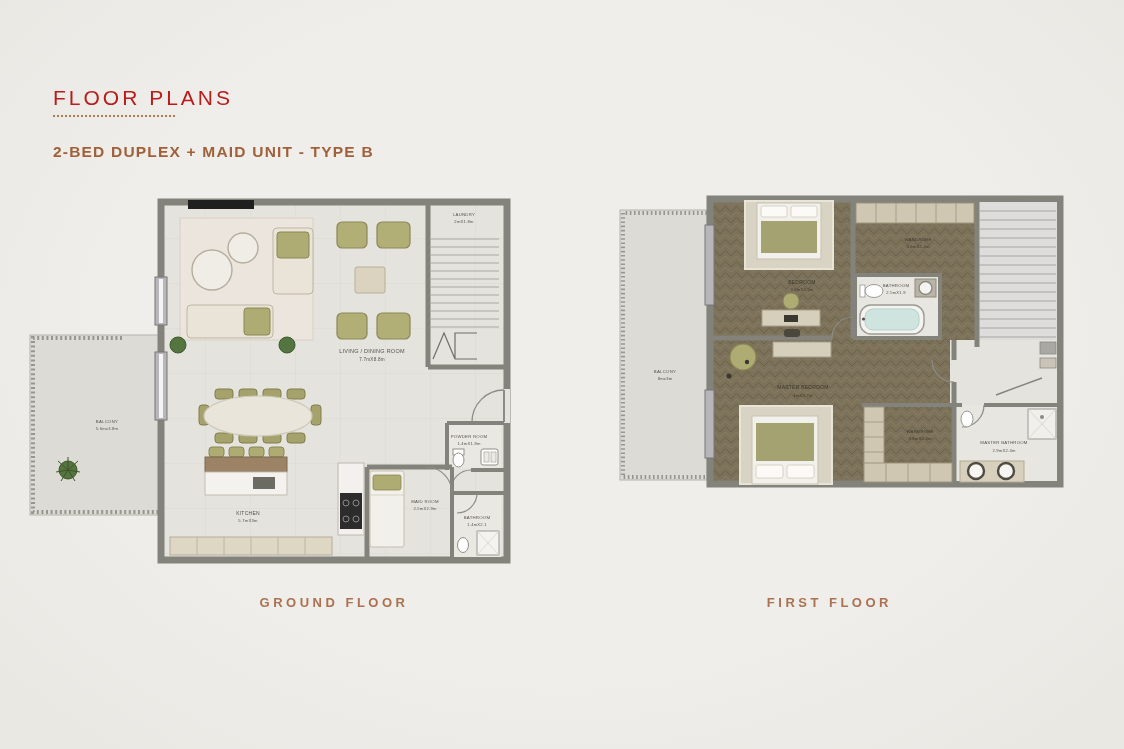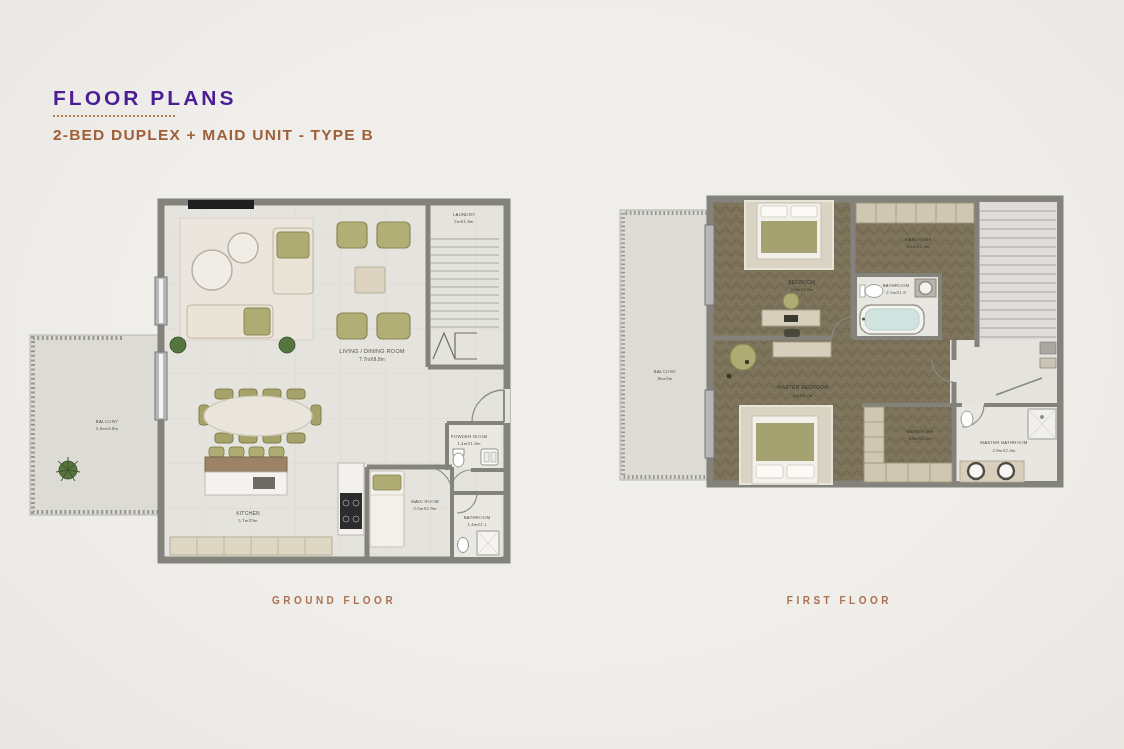--- a/index.html
+++ b/index.html
@@ -3,30 +3,30 @@
 <meta charset="utf-8">
 <style>
   html,body{margin:0;padding:0;}
   body{
     width:1124px;height:749px;position:relative;overflow:hidden;
     font-family:"Liberation Sans", sans-serif;
     background:radial-gradient(ellipse at 50% 45%, #efeeea 55%, #e8e7e2 100%);
   }
   .header{position:absolute;left:53px;top:86px;}
   .title{
-    font-size:21px;letter-spacing:3px;color:#4c1d95;font-weight:700;
+    font-size:21px;letter-spacing:3px;color:#b91c1c;font-weight:400;
   }
   .title-dots{
     width:122px;border-bottom:2px dotted #b07c50;margin-top:5px;height:0;
   }
   .subtitle{
-    margin-top:9px;font-size:15.5px;font-weight:700;letter-spacing:1.2px;color:#a0613a;
+    margin-top:26px;font-size:15.5px;font-weight:700;letter-spacing:1.2px;color:#a0613a;
   }
   .caption{
-    position:absolute;top:595px;font-size:10px;font-weight:600;
+    position:absolute;top:595px;font-size:13px;font-weight:600;
     letter-spacing:3.5px;color:#ab7150;text-align:center;width:200px;
   }
   .caption-gf{left:234px;}
   .caption-ff{left:692px;text-align:right;}
   svg{position:absolute;}
   #gf{left:25px;top:193px;}
   #ff{left:610px;top:190px;}
   svg text{
     font-family:"Liberation Sans", sans-serif;
     letter-spacing:0.25px;

